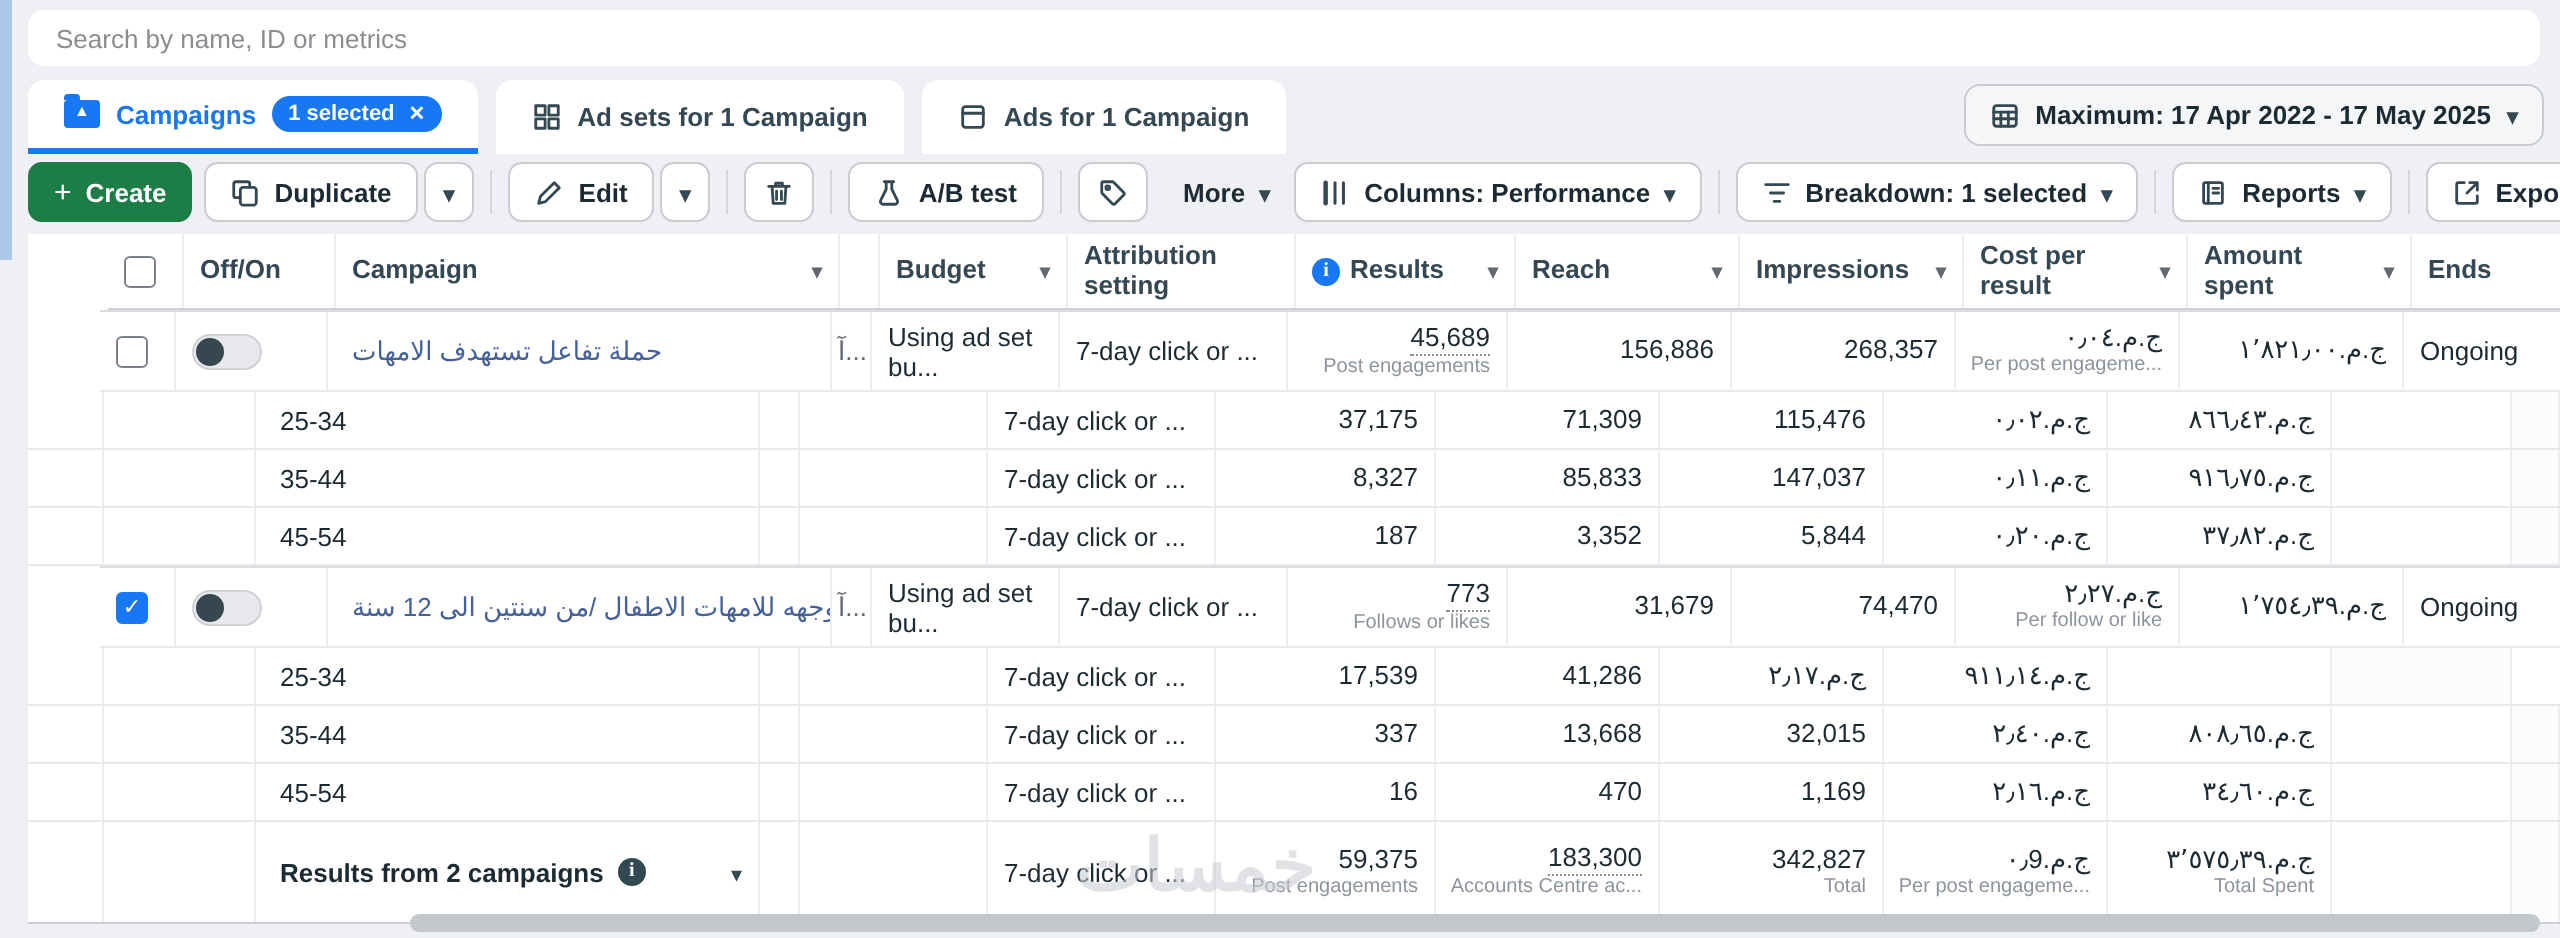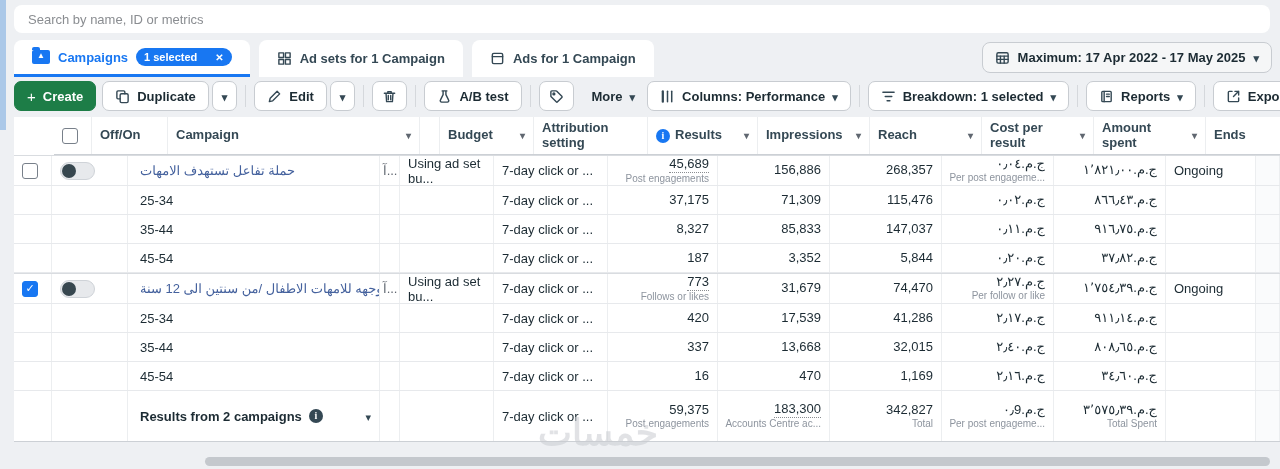--- a/index.html
+++ b/index.html
@@ -18,21 +18,21 @@
 
   
   .tabs { position:absolute; left:14px; top:40px; height:37px; display:flex; gap:9px; }
   .tab { display:flex; align-items:center; gap:8px; padding:0 18px; background:#fff;
     border-radius:8px 8px 0 0; font-weight:700; color:#344854; cursor:pointer; }
   .tab.active { color:#1877f2; border-bottom:3px solid #1877f2; }
   .folder-ico { width:18px; height:14px; background:#1877f2; border-radius:2px; position:relative; }
   .folder-ico::before { content:""; position:absolute; top:-3px; left:0; width:8px; height:3px; background:#1877f2; border-radius:2px 2px 0 0; }
   .folder-ico::after { content:"▲"; position:absolute; left:0; right:0; top:1px; text-align:center; font-size:8px; color:#fff; }
   .badge { background:#1877f2; color:#fff; font-size:11px; font-weight:700; border-radius:12px;
-    padding:3px 8px; display:flex; align-items:center; gap:18px; }
+    padding:3px 8px; display:flex; align-items:center; gap:7px; }
   .x-icon::after { content:"✕"; font-size:10px; }
   .tab-ico { display:flex; }
 
   
   .date-btn { position:absolute; right:8px; top:42px; height:31px; background:#f5f6f7;
     border:1px solid #c8ccd1; border-radius:8px; display:flex; align-items:center; gap:8px;
     padding:0 12px; font-weight:700; color:#1c2b33; cursor:pointer; }
 
   .caret::after { content:"▾"; font-size:11px; color:#344854; }
   .caret-sm::after { content:"▾"; font-size:10px; color:#606770; }
@@ -54,21 +54,21 @@
   svg.ic { width:15px; height:15px; stroke:#344854; fill:none; stroke-width:1.5; stroke-linecap:round; stroke-linejoin:round; }
 
   
   .table { position:absolute; left:14px; right:0; top:117px; background:#fff; border-bottom:1px solid #ccd0d5; }
   .grid { display:grid; grid-template-columns:38px 76px 252px 20px 94px 114px 110px 112px 112px 112px 112px 90px minmax(22px,1fr); }
   .cell { padding:0 8px; display:flex; align-items:center; border-right:1px solid #eceef0; overflow:hidden; min-width:0; }
   .thead { height:38px; border-bottom:1px solid #ccd0d5; font-weight:700; color:#344854;margin-left:40px; }
   .thead .cell { justify-content:space-between; gap:4px; line-height:1.15; }
   .hl { display:flex; align-items:center; gap:5px; }
   .trow { border-bottom:1px solid #e7e9ec; }
-  .trow.campaign { height:31px; border-top:1px solid #d9dce0; }
+  .trow.campaign { height:41px; border-top:1px solid #d9dce0;margin-left:36px; }
   .trow.breakdown { height:29px; }
   .srow { height:50px; }
   .num { flex-direction:column; align-items:flex-end; justify-content:center; line-height:1.25; }
   .sub { font-size:10px; color:#8d949e; white-space:nowrap; }
   .val { white-space:nowrap; }
   .link-underline { border-bottom:1px dotted #8a8d91; cursor:pointer; }
   .camp-link { color:#44619d; cursor:pointer; white-space:nowrap; }
   .c-name { padding-left:12px; justify-content:space-between; }
   .c-trunc { color:#606770; padding:0 3px; }
   .c-plus { background:#fafbfc; justify-content:center; }
@@ -267,25 +267,25 @@
         <span>Attribution setting</span>
       </div>
     <div class="cell">
         <span class="hl">
           <span class="info-blue"></span>
           <span>Results</span>
         </span>
         <span class="caret-sm"></span>
       </div>
     <div class="cell">
+        <span>Reach</span>
+        <span class="caret-sm"></span>
+      </div>
+    <div class="cell">
         <span>Impressions</span>
-        <span class="caret-sm"></span>
-      </div>
-    <div class="cell">
-        <span>Reach</span>
         <span class="caret-sm"></span>
       </div>
     <div class="cell">
         <span>Cost per result</span>
         <span class="caret-sm"></span>
       </div>
     <div class="cell">
         <span>Amount spent</span>
         <span class="caret-sm"></span>
       </div>
@@ -452,23 +452,20 @@
       </div>
       <div class="grid trow breakdown">
         <div class="cell"></div>
         <div class="cell"></div>
         <div class="cell c-name">
           <span>25-34</span>
         </div>
         <div class="cell c-trunc"></div>
         <div class="cell"></div>
         <div class="cell">7-day click or ...</div>
-        <div class="cell num">
-          <span class="val">420</span>
-        </div>
         <div class="cell num">
           <span class="val">17,539</span>
         </div>
         <div class="cell num">
           <span class="val">41,286</span>
         </div>
         <div class="cell num">
           <span class="val">ج.م.٢٫١٧</span>
         </div>
         <div class="cell num">

